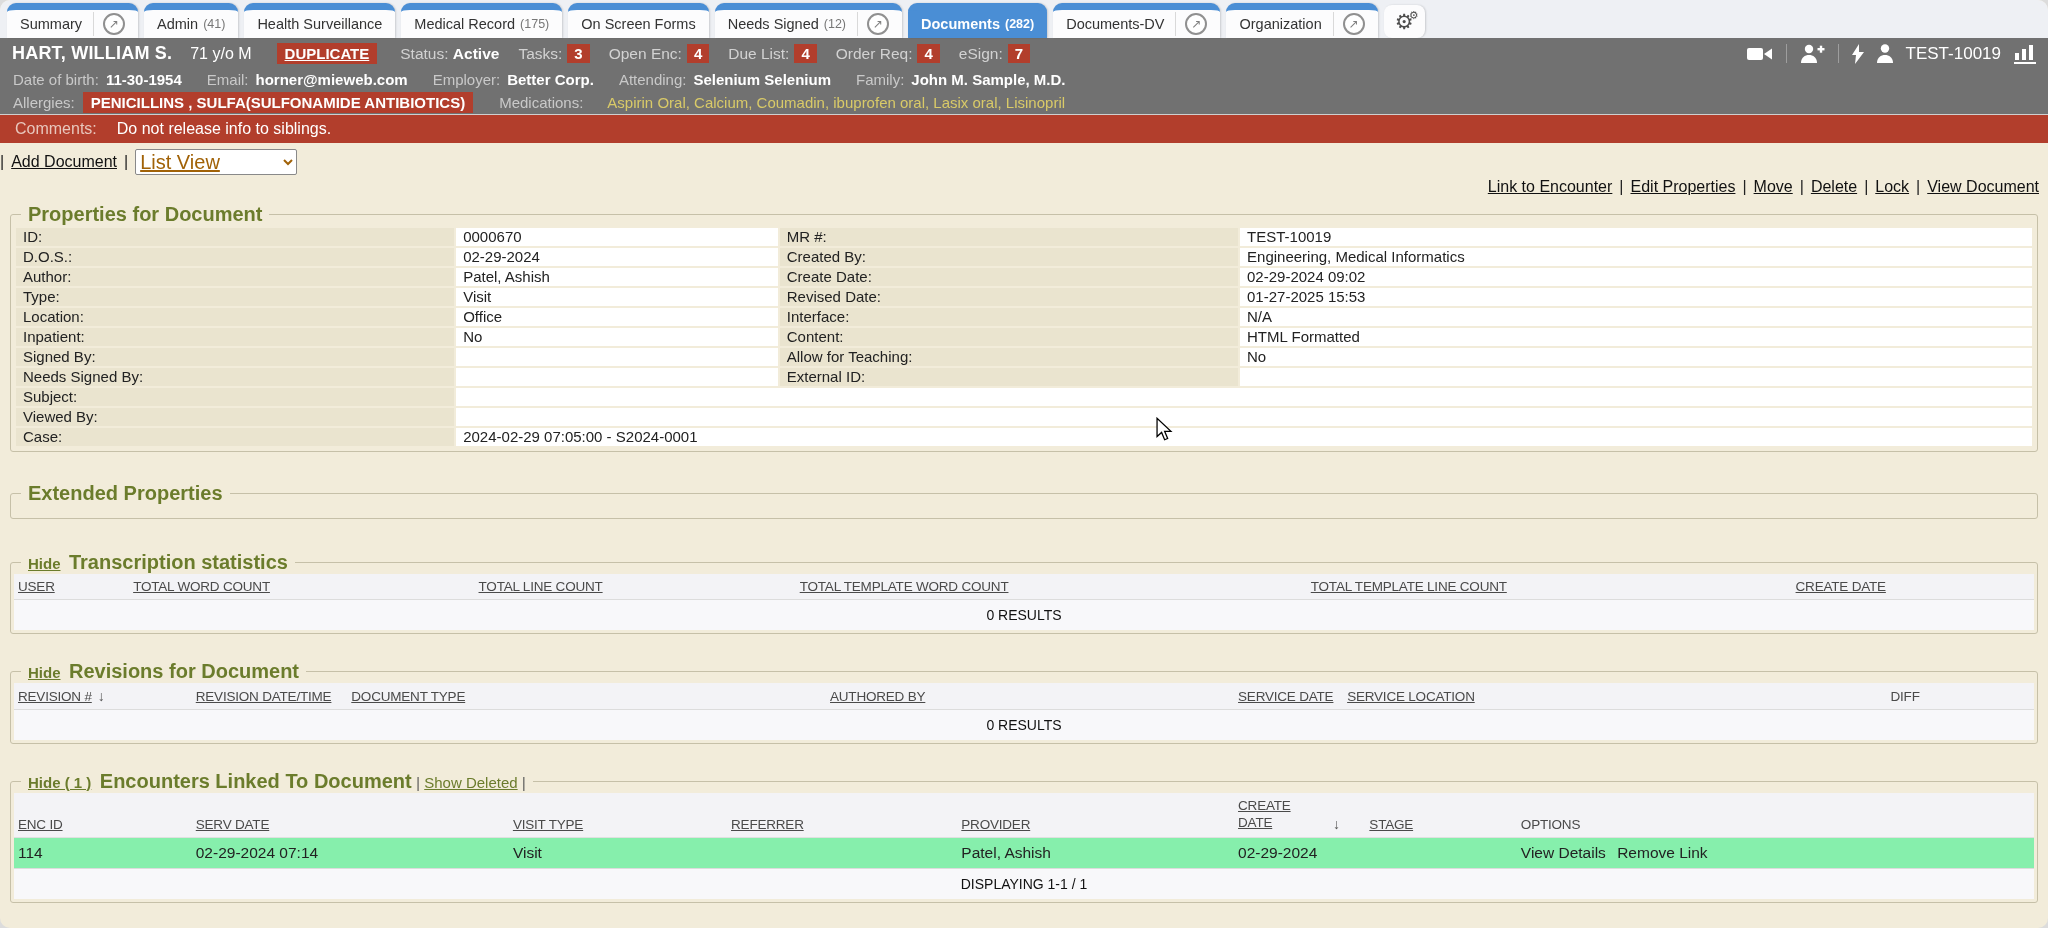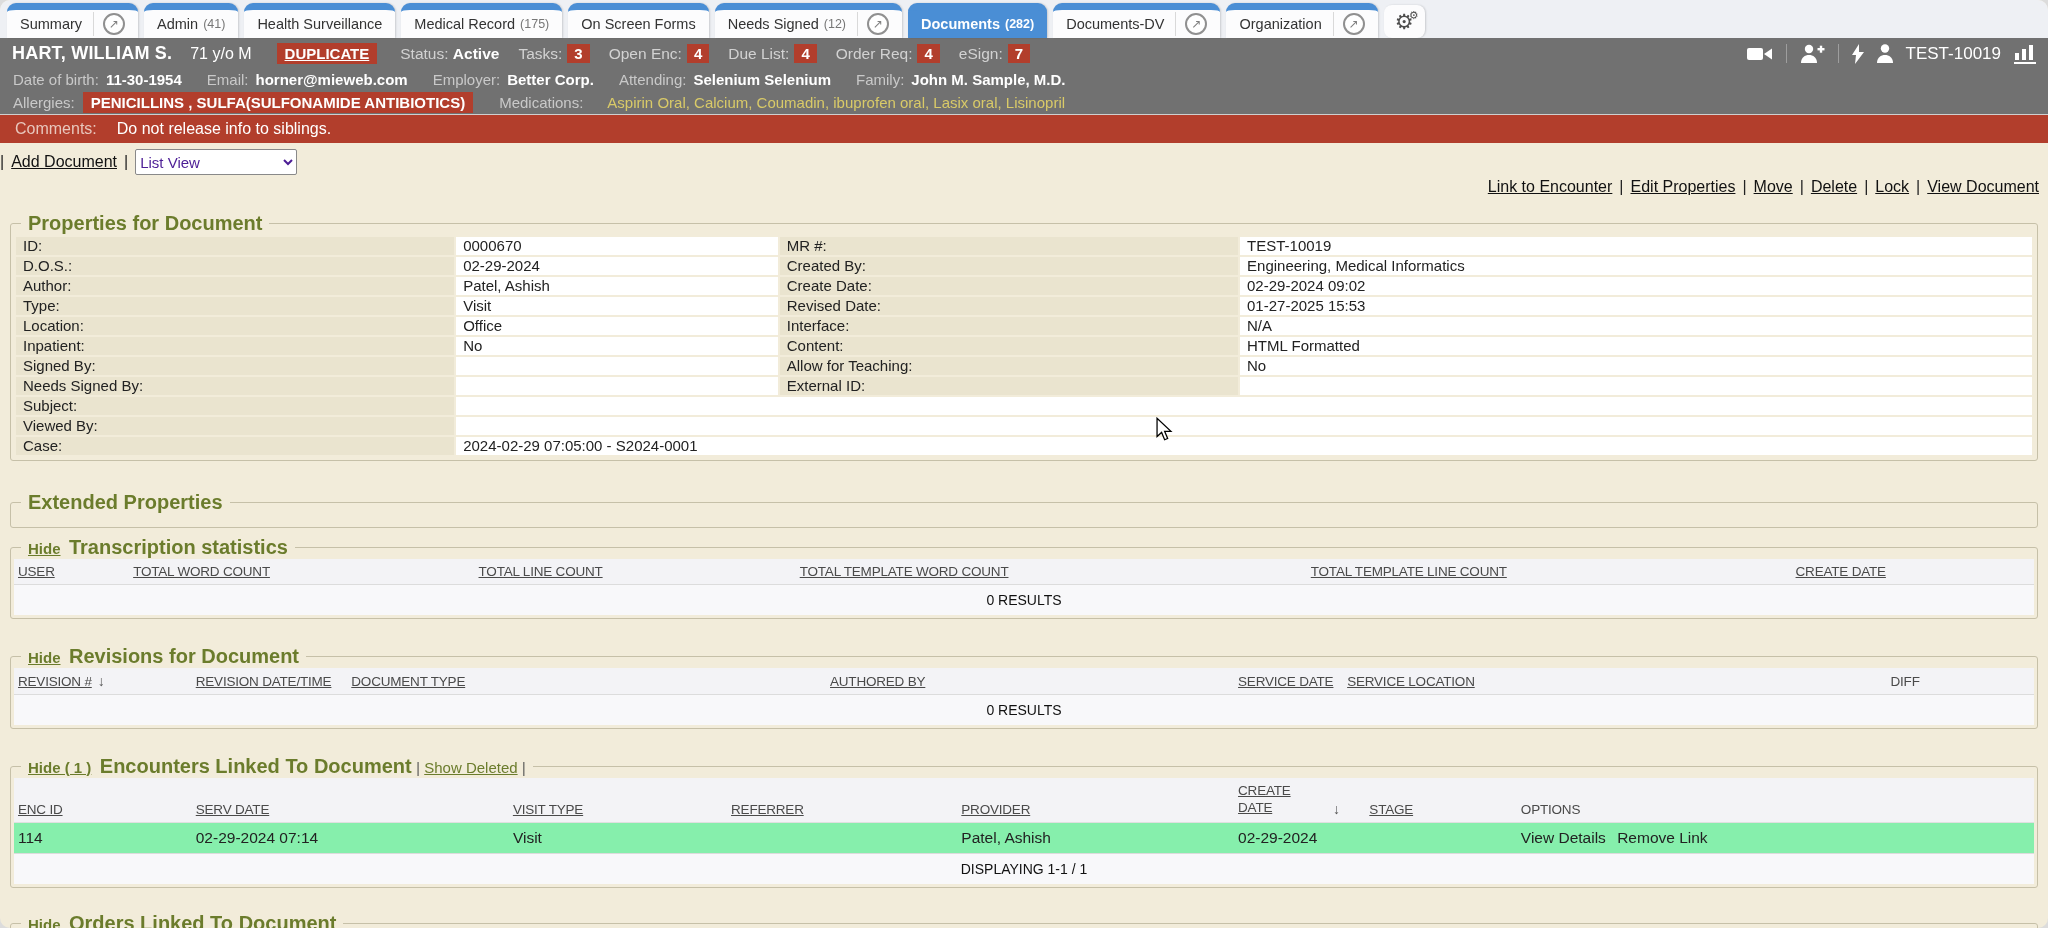--- a/index.html
+++ b/index.html
@@ -94,23 +94,23 @@
   .c-text { color:#fff; }
   
   .content { position:relative; padding-top:6px; }
   .actions-top {
     height:26px; display:flex; justify-content:flex-start; align-items:center;
     padding-right:9px; font-size:16px; gap:7px;
   }
   .pipe::before { content:"|"; color:#222; }
   .ulink { text-decoration:underline; color:#111; cursor:pointer; }
   .view-select {
-    width:162px; height:26px; font-size:15px;
+    width:162px; height:26px; font-size:20px;
     font-family:"Liberation Sans","DejaVu Sans",sans-serif;
-    border:1px solid #898989; background:#fff; border-radius:2px; color:#4c1d95;
+    border:1px solid #898989; background:#fff; border-radius:2px; color:#a16207;text-decoration:underline;
   }
   .actions-links {
     height:24px; display:flex; justify-content:flex-end; align-items:center;
     padding-right:9px; font-size:16px; gap:7px;padding-left:32px;
   }
   
   fieldset {
     border:1px solid #c6c0a8; border-radius:3px;
     margin:0 10px; padding:0 3px 3px;
   }
@@ -315,21 +315,21 @@
       <span class="pipe"></span>
       <span class="ulink">Move</span>
       <span class="pipe"></span>
       <span class="ulink">Delete</span>
       <span class="pipe"></span>
       <span class="ulink">Lock</span>
       <span class="pipe"></span>
       <span class="ulink">View Document</span>
     </div>
 
-    <fieldset style="margin-top:13px;">
+    <fieldset style="margin-top:4px;">
       <legend><span class="sec-title">Properties for Document</span></legend>
       <table class="props-table">
         <colgroup>
             <col style="width:21.8%">
             <col style="width:16%">
             <col style="width:22.8%">
             <col style="width:39.4%">
           </colgroup>
         <tbody>
             <tr>
@@ -394,21 +394,21 @@
         </tr>
       </tbody>
         </table>
     </fieldset>
 
     <fieldset style="margin-top:30px;">
       <legend><span class="sec-title">Extended Properties</span></legend>
       <div class="ext-spacer"></div>
     </fieldset>
 
-    <fieldset class="sec" style="margin-top:8px;">
+    <fieldset class="sec" style="margin-top:32px;">
       <legend>
         <span class="hide-link">Hide</span>
         <span class="sec-title">Transcription statistics</span>
       </legend>
       <table class="sec-table">
         <colgroup>
             <col style="width:5.7%">
             <col style="width:17.1%">
             <col style="width:15.9%">
             <col style="width:25.3%">

